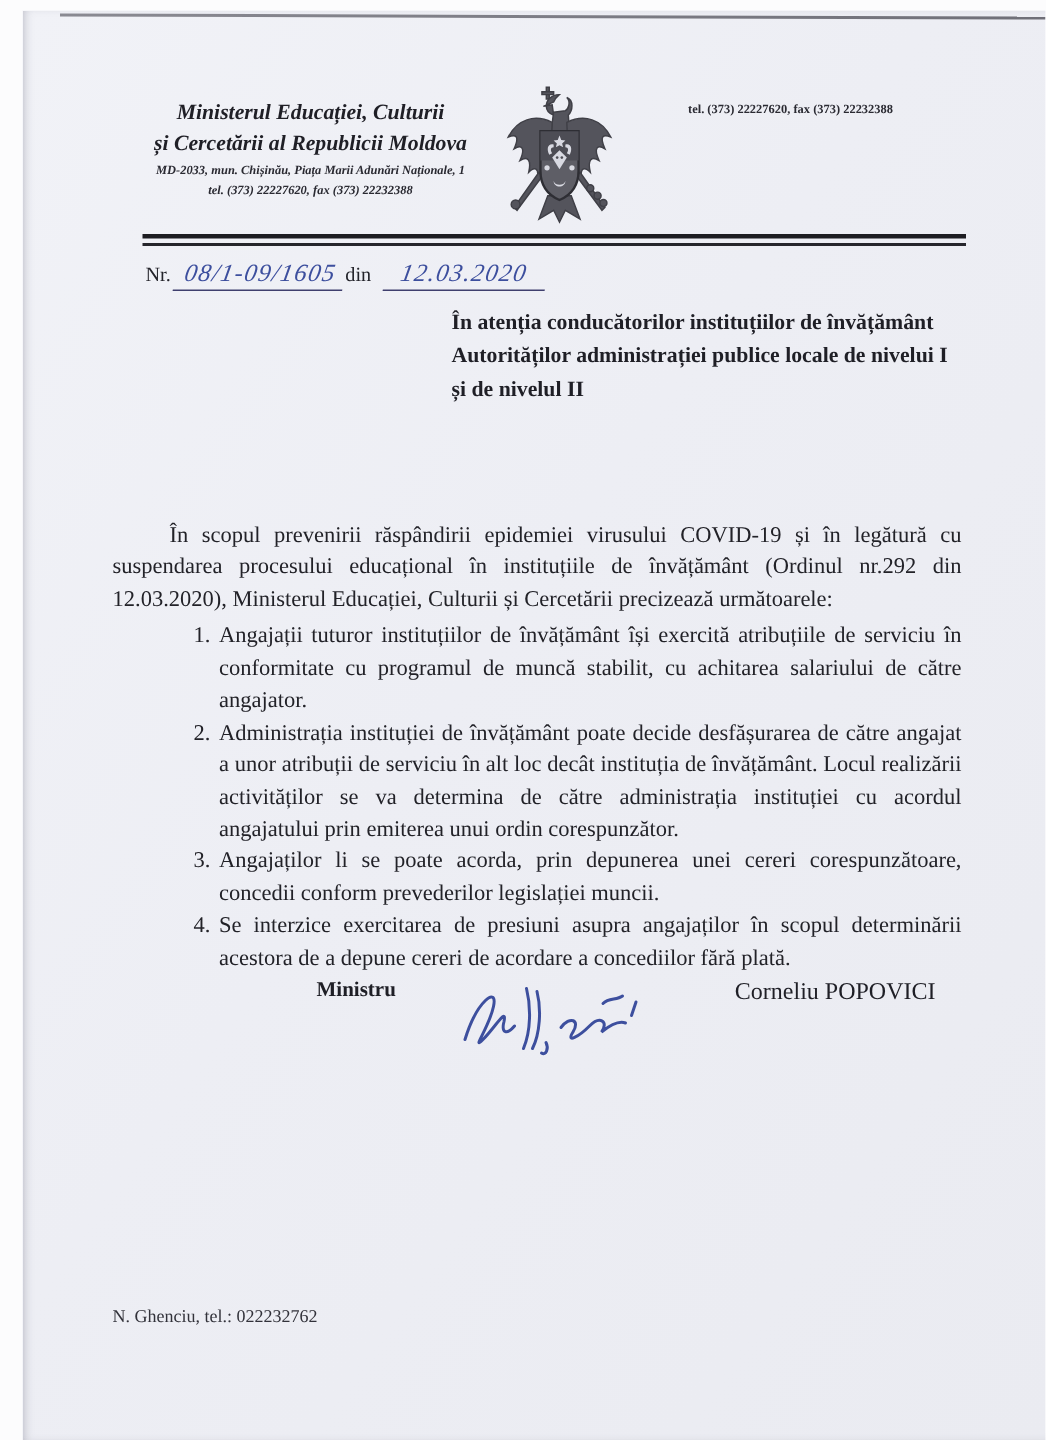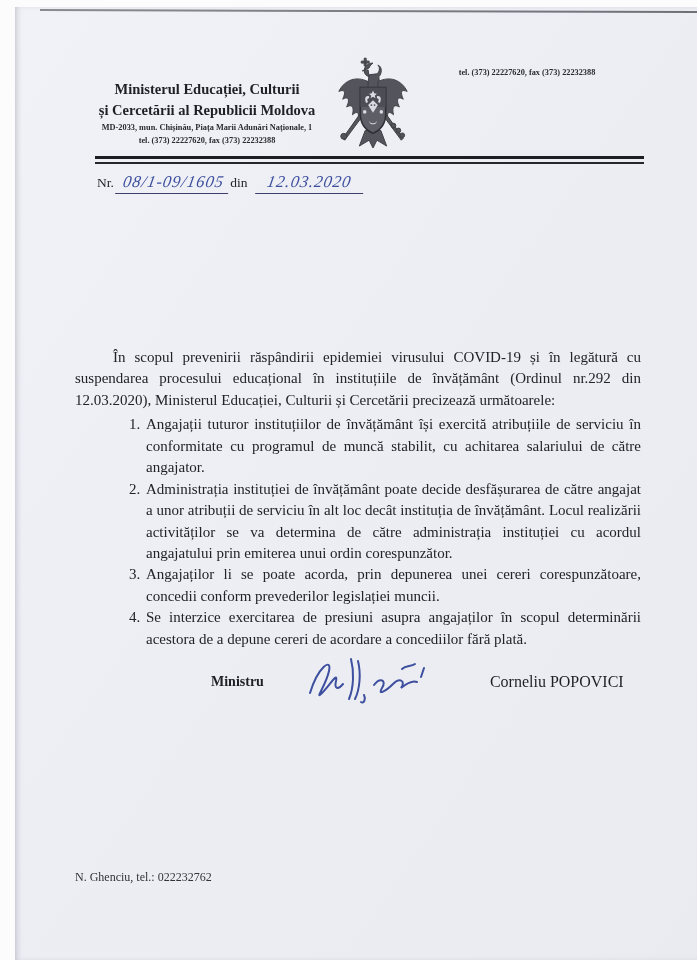--- a/index.html
+++ b/index.html
@@ -14,21 +14,21 @@
     background:linear-gradient(125deg,#f1f2f7 0%,#edeef4 45%,#eaebf1 100%);
     box-shadow:inset 4px 0 7px -4px rgba(90,90,110,.45);
   }
   .scan-edge{
     position:absolute;left:40px;top:9px;width:657px;height:2px;
     background:linear-gradient(90deg,#8a8a92,#6f6f78);
     transform:rotate(0.18deg);transform-origin:left top;
   }
   
   .org{position:absolute;text-align:center;color:#1f1f26;}
-  .org-left{top:72px;left:70px;width:244px;}
+  .org-left{top:58px;left:70px;width:244px;font-style:italic;}
   .org-right{top:58px;left:386px;width:252px;}
   .org-name{font-weight:bold;font-size:14.5px;line-height:1.42;}
   .org-addr{margin-top:2px;font-weight:bold;font-size:8.3px;line-height:1.55;color:#2a2a32;}
   .emblem{position:absolute;top:50px;left:317px;width:82px;height:100px;}
   .rule{
     position:absolute;top:149px;left:80px;width:549px;height:3px;
     border-top:3px solid #1d1d22;border-bottom:2px solid #26262c;
   }
   
   .ref-line{position:absolute;top:165px;left:82px;font-size:13.5px;color:#23232a;white-space:nowrap;}
@@ -48,21 +48,21 @@
   }
   
   .body-text{
     position:absolute;top:340px;left:60px;width:566px;
     font-size:15px;line-height:1.43;color:#222228;text-align:justify;
   }
   .body-text p{margin:0;text-indent:38px;}
   .body-text ol{margin:3px 0 0 0;padding-left:69px;}
   .body-text li{text-align:justify;padding-left:2px;}
   
-  .sig-row{position:absolute;top:646px;left:196px;display:flex;align-items:center;color:#1f1f26;gap:28px;}
+  .sig-row{position:absolute;top:646px;left:196px;display:flex;align-items:flex-start;color:#1f1f26;gap:28px;}
   .sig-title{font-weight:bold;font-size:14px;}
   .sig-ink{margin:0 2px 0 10px;}
   .sig-name{font-weight:normal;font-size:16px;}
   
   .footer{position:absolute;top:861px;left:60px;font-size:12px;line-height:1.65;color:#32323a;}
 </style>
 </head>
 <body>
 
 <div class="scan">
@@ -134,20 +134,25 @@
     </div>
 
     <div class="rule"></div>
 
     <div class="ref-line">
       <span class="ref-label">Nr.</span>
       <span class="hand">08/1-09/1605</span><span class="ref-label">din</span>
       <span class="hand date">12.03.2020</span>
     </div>
 
+    <div class="addressee">
+      <div>În atenția conducătorilor instituțiilor de învățământ</div>
+      <div>Autorităților administrației publice locale de nivelui I</div>
+      <div>și de nivelul II</div>
+    </div>
 
     <div class="body-text">
       <p>În scopul prevenirii răspândirii epidemiei virusului COVID-19 și în legătură cu suspendarea procesului educațional în instituțiile de învățământ (Ordinul nr.292 din 12.03.2020), Ministerul Educației, Culturii și Cercetării precizează următoarele:</p>
       <ol>
         <li>Angajații tuturor instituțiilor de învățământ își exercită atribuțiile de serviciu în conformitate cu programul de muncă stabilit, cu achitarea salariului de către angajator.</li>
         <li>Administrația instituției de învățământ poate decide desfășurarea de către angajat a unor atribuții de serviciu în alt loc decât instituția de învățământ. Locul realizării activităților se va determina de către administrația instituției cu acordul angajatului prin emiterea unui ordin corespunzător.</li>
         <li>Angajaților li se poate acorda, prin depunerea unei cereri corespunzătoare, concedii conform prevederilor legislației muncii.</li>
         <li>Se interzice exercitarea de presiuni asupra angajaților în scopul determinării acestora de a depune cereri de acordare a concediilor fără plată.</li>
       </ol>
     </div>

